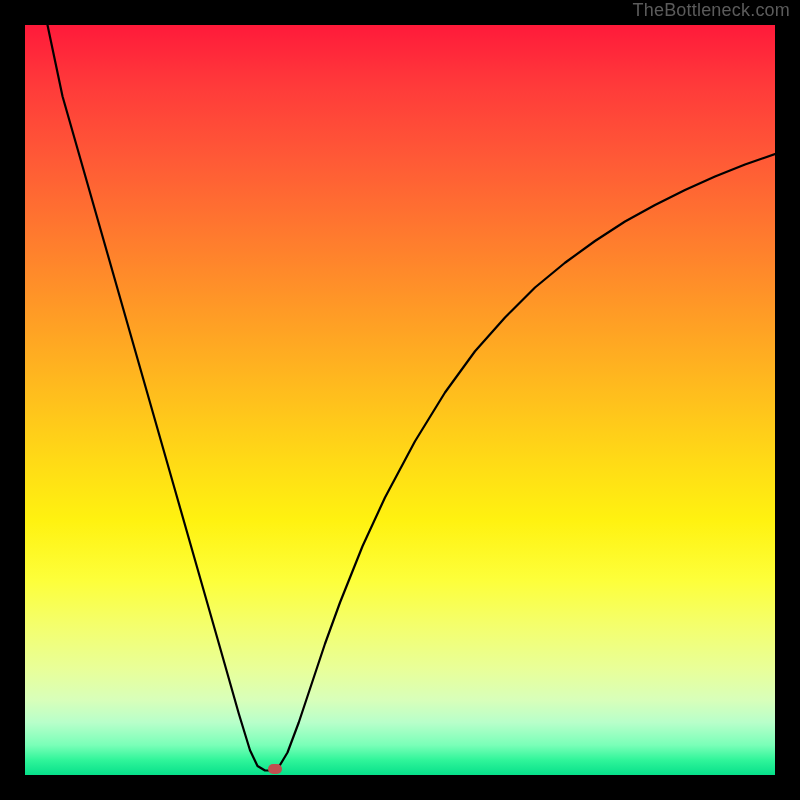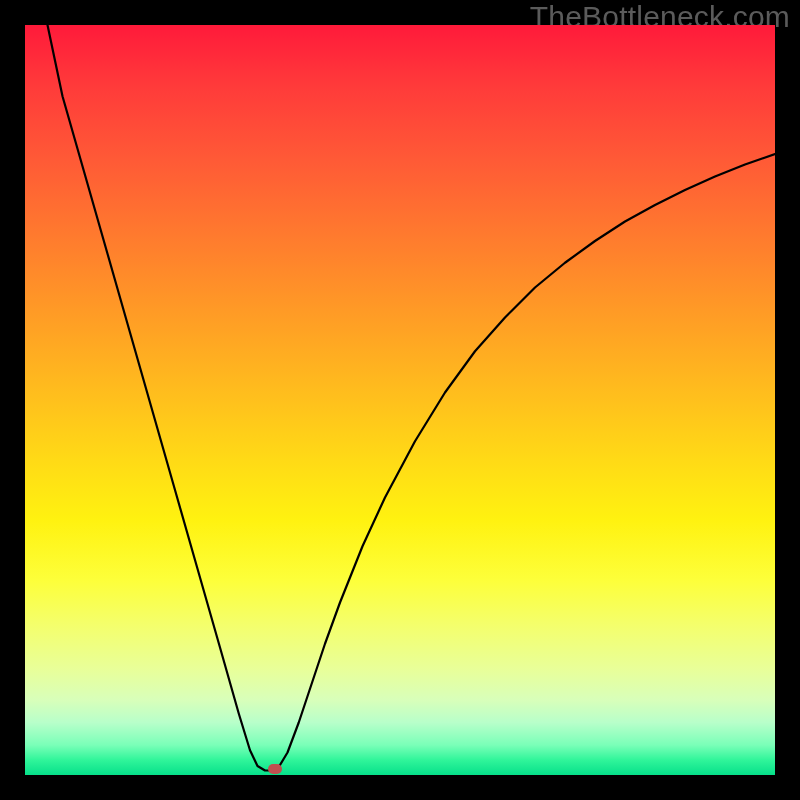--- a/index.html
+++ b/index.html
@@ -8,21 +8,21 @@
     width: 800px;
     height: 800px;
     background: #000;
     position: relative;
   }
   .watermark {
     position: absolute;
     top: 0;
     right: 10px;
     font-family: Arial, Helvetica, sans-serif;
-    font-size: 30px;
+    font-size: 18px;
     color: #5b5b5b;
     font-weight: 500;
     letter-spacing: 0.2px;
   }
   .plot-frame {
     position: absolute;
     left: 25px;
     top: 25px;
     width: 750px;
     height: 750px;

